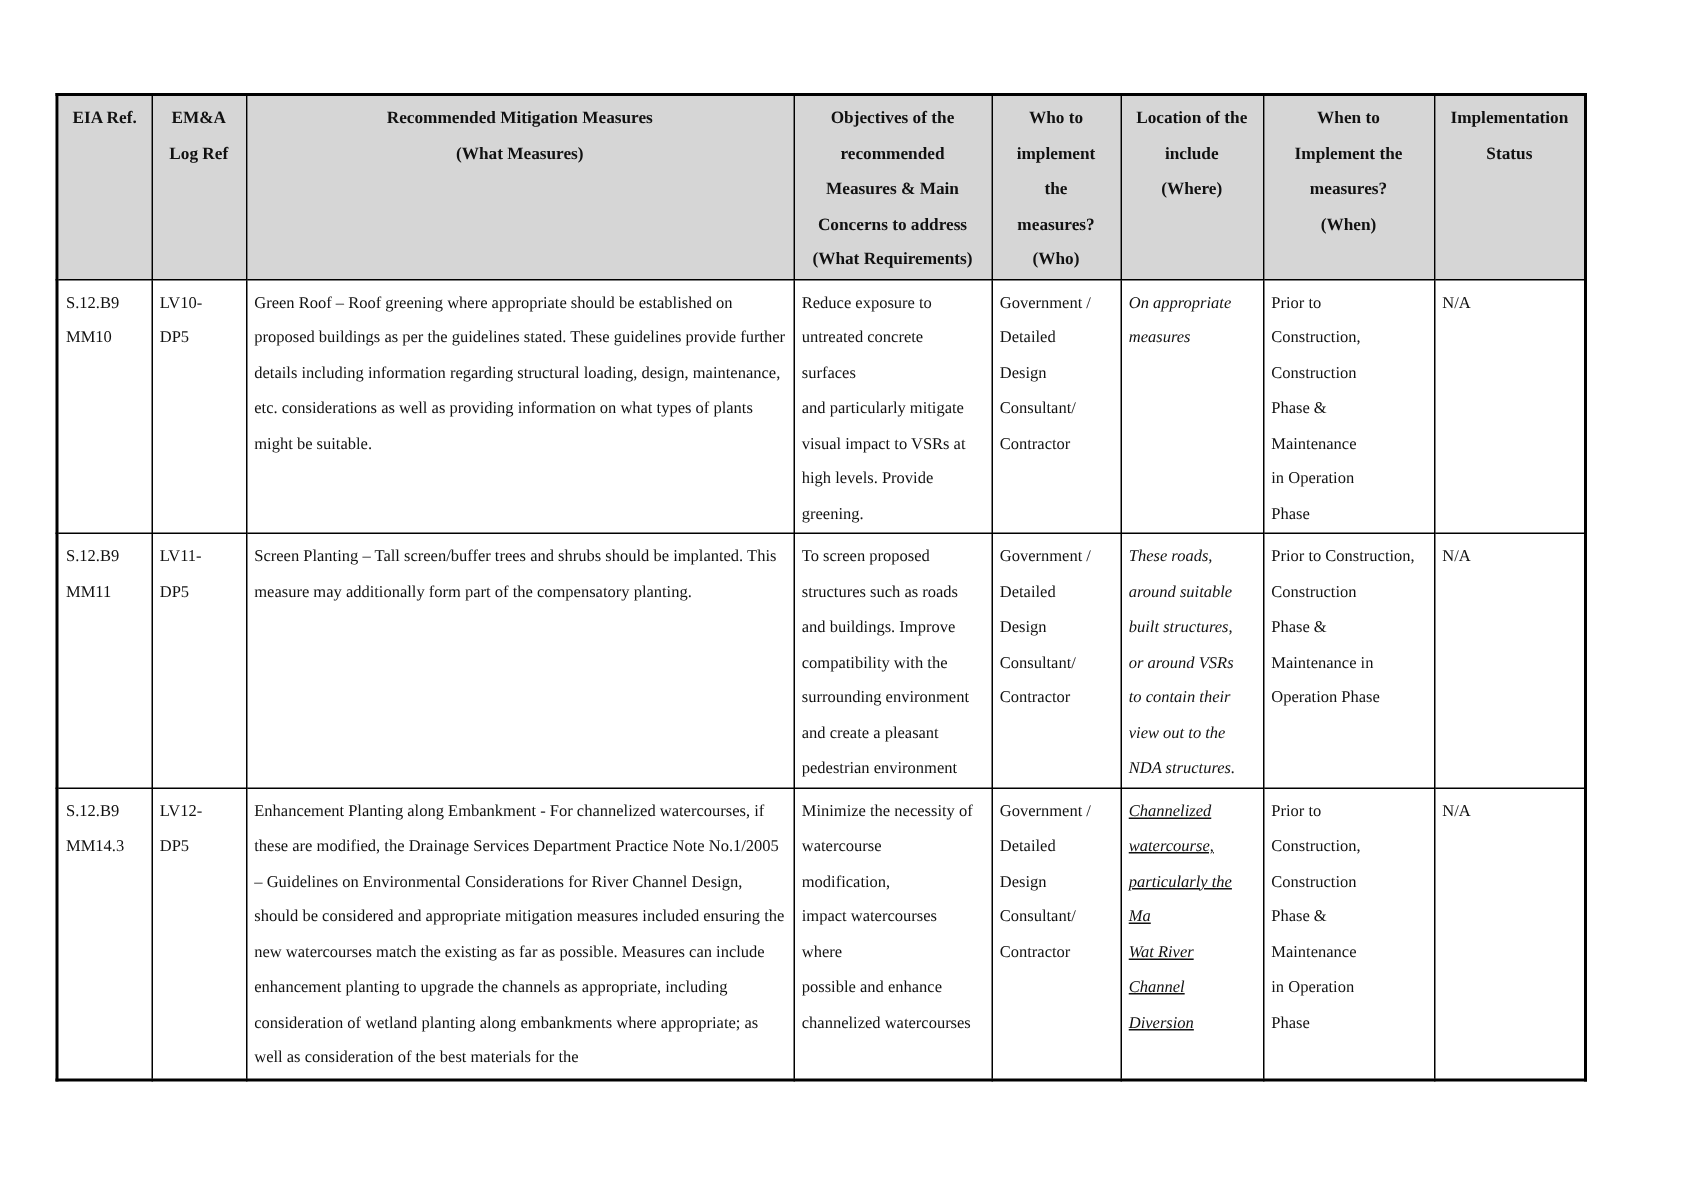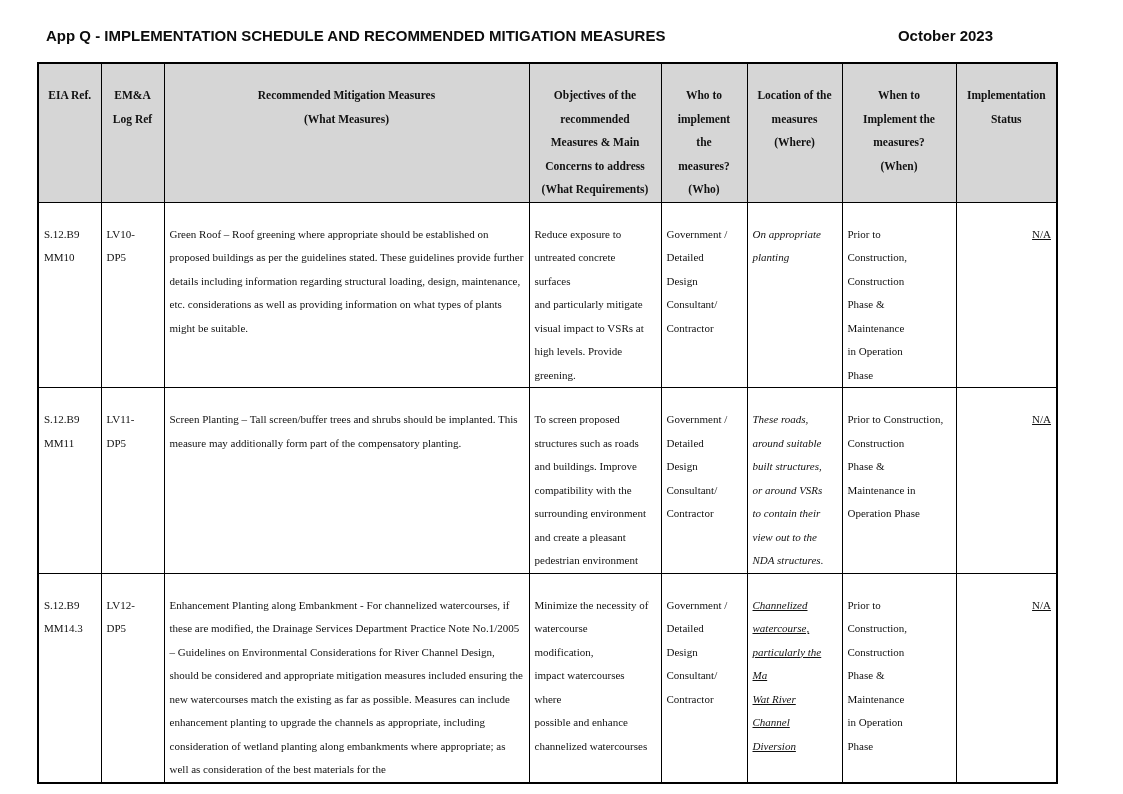--- a/index.html
+++ b/index.html
@@ -32,57 +32,53 @@
     position: absolute;
     top: 62px; left: 37px;
     width: 1019px;
     border-collapse: collapse;
     table-layout: fixed;
     border: 2px solid #000;
   }
   .mm-table th, .mm-table td {
     border: 1px solid #000;
     vertical-align: top;
-    padding: 20px 5px 0 5px;
+    padding: 4px 5px 0 5px;
     font-size: 11px;
     line-height: 23.5px;
     white-space: pre-line;
     overflow: hidden;
     text-align: left;
   }
   .mm-table thead th {
     background: #d6d6d6;
     font-weight: bold;
     text-align: center;
     font-size: 11.5px;
     height: 119px;
   }
   tr.row-1 td { height: 169px; }
   tr.row-2 td { height: 168px; }
   tr.row-3 td { height: 195px; }
   td.c-where { font-style: italic; }
   td.c-where.underlined { text-decoration: underline; }
-  td.c-status { text-align: right; text-decoration: underline; }
+  td.c-status { text-align: left; }
   .page-number {
     position: absolute;
     top: 714px; left: 0; right: 0;
     text-align: center;
     font-size: 12.5px;
     color: #111111;
   }
 </style>
 </head>
 <body>
 
 <div class="page">
 
-  <div class="doc-header">
-    <span>App Q - IMPLEMENTATION SCHEDULE AND RECOMMENDED MITIGATION MEASURES</span>
-    <span>October 2023</span>
-  </div>
 
   <table class="mm-table">
     <colgroup>
       <col style="width:63px">
       <col style="width:63px">
       <col style="width:365px">
       <col style="width:132px">
       <col style="width:86px">
       <col style="width:95px">
       <col style="width:114px">
@@ -99,21 +95,21 @@
 recommended
 Measures &amp; Main
 Concerns to address
 (What Requirements)</th>
         <th>Who to
 implement
 the
 measures?
 (Who)</th>
         <th>Location of the
-measures
+include
 (Where)</th>
         <th>When to
 Implement the
 measures?
 (When)</th>
         <th>Implementation
 Status</th>
       </tr>
     </thead>
     <tbody>
@@ -129,21 +125,21 @@
 and particularly mitigate
 visual impact to VSRs at
 high levels. Provide
 greening.</td>
         <td class="c-who">Government /
 Detailed
 Design
 Consultant/
 Contractor</td>
         <td class="c-where">On appropriate
-planting</td>
+measures</td>
         <td class="c-when">Prior to
 Construction,
 Construction
 Phase &amp;
 Maintenance
 in Operation
 Phase</td>
         <td class="c-status">N/A</td>
       </tr>
       <tr class="row-2">

